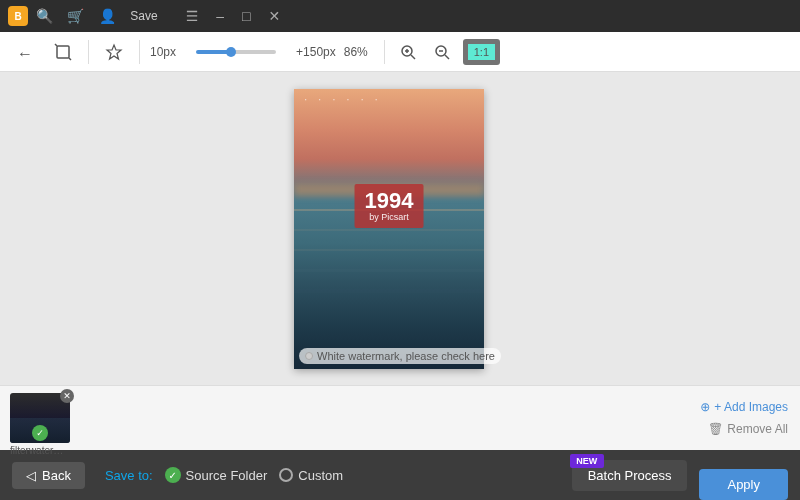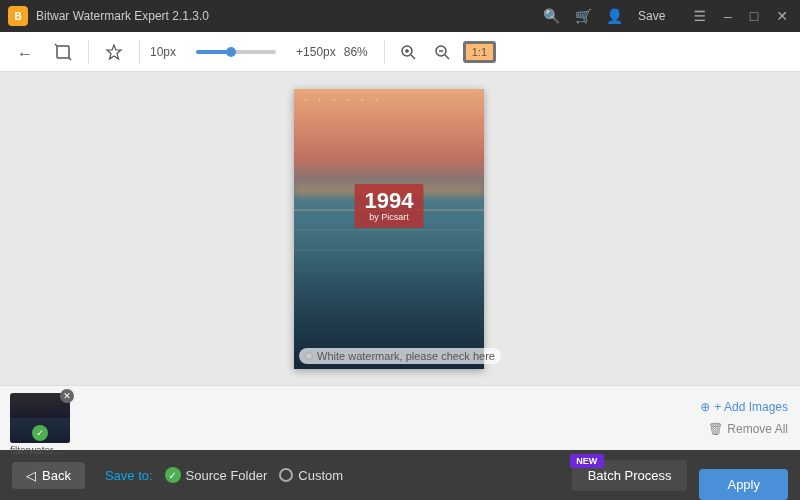--- a/index.html
+++ b/index.html
@@ -140,23 +140,23 @@
       align-items: center;
       justify-content: center;
       color: #666;
       font-size: 16px;
       border-radius: 3px;
     }
     .zoom-fit-btn {
       padding: 2px 6px;
       font-size: 11px;
       color: #555;
-      border: 3px solid #737373;
+      border: 5px solid #737373;
       border-radius: 3px;
-      background: #fdba74;
+      background: #5eead4;
       cursor: pointer;
     }
 
     
     .main-area {
       width: 100%;
       height: calc(500px - 32px - 40px - 50px);
       background: #e8e8e8;
       position: relative;
       display: flex;
@@ -495,21 +495,20 @@
       margin-top: 18px;
     }
   </style>
 </head>
 <body>
 
 <div class="title-bar">
   <div class="title-bar-logo">
     <span>B</span>
   </div>
-  <span class="title-bar-text">Bitwar Watermark Expert  2.1.3.0</span>
   <div class="title-bar-icons">
     <span class="title-bar-icon">🔍</span>
     <span class="title-bar-icon">🛒</span>
     <span class="title-bar-icon">👤</span>
     <span class="title-bar-login">Save</span>
   </div>
   <div class="title-bar-controls">
     <span class="title-bar-btn">☰</span>
     <span class="title-bar-btn">–</span>
     <span class="title-bar-btn">□</span>

